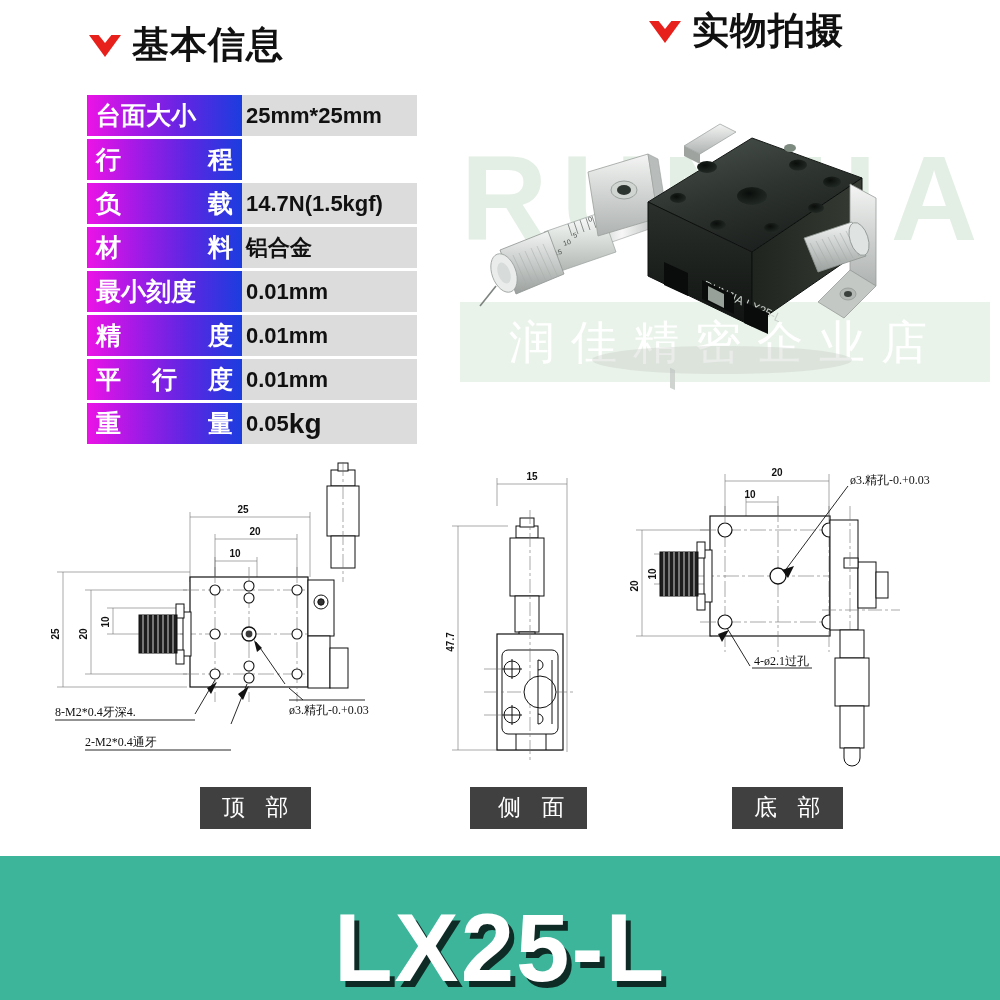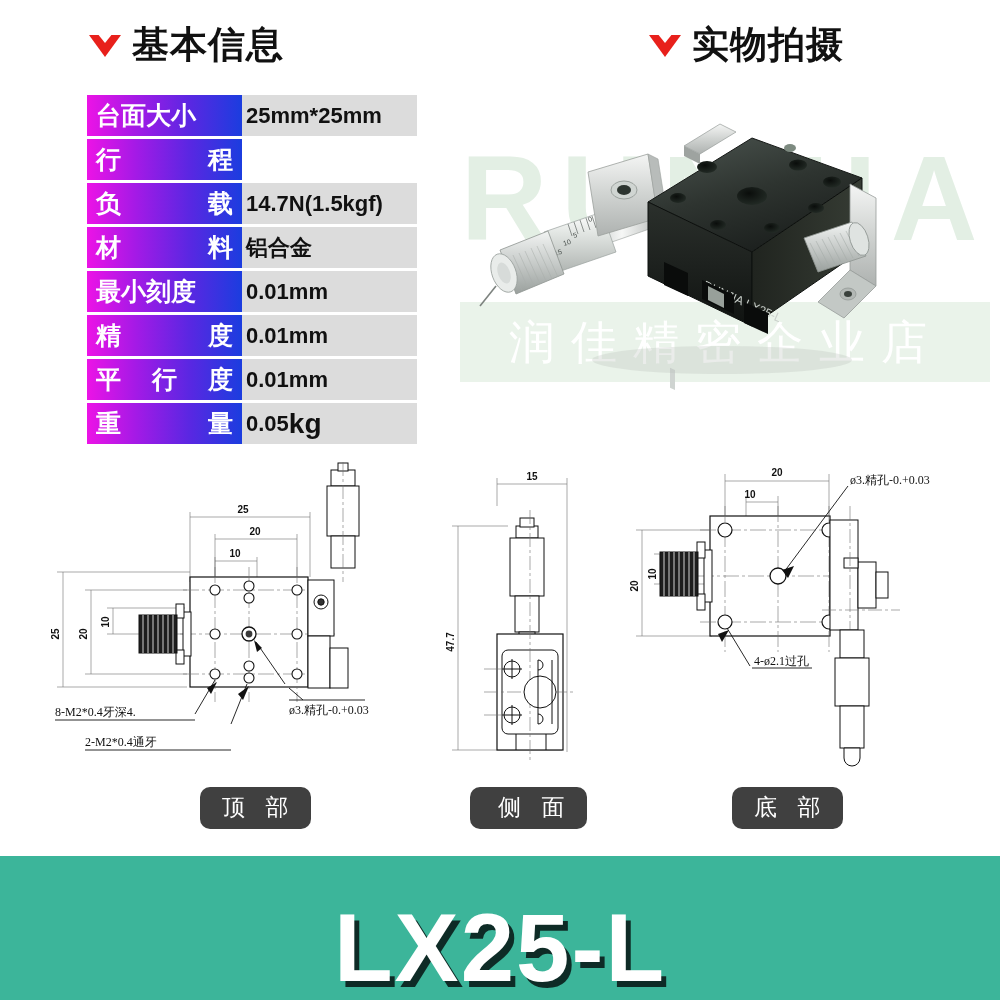--- a/index.html
+++ b/index.html
@@ -12,21 +12,21 @@
   #page { position: relative; width: 857px; height: 1000px; background: #fff; }
 
   
   .sec-head { position: absolute; display: flex; align-items: center; gap: 10px; }
   .sec-head .vicon { width: 34px; height: 26px; flex: 0 0 auto; }
   .sec-head .vtxt {
     font-size: 37px; font-weight: bold; color: #111; letter-spacing: 1px;
     line-height: 1; white-space: nowrap;
   }
   #head-basic { left: 88px; top: 26px; }
-  #head-photo { left: 648px; top: 26px; }
+  #head-photo { left: 648px; top: 12px; }
 
   
   #spec-table { position: absolute; left: 87px; top: 95px; width: 330px; }
   .spec-row { display: flex; height: 41px; margin-bottom: 3px; }
   .spec-label {
     width: 155px; flex: 0 0 155px;
     background: linear-gradient(90deg, #ec13e6 0%, #a31ae6 32%, #5a27e2 66%, #1b3ddf 100%);
     color: #fff; font-size: 25px; font-weight: bold;
     display: flex; align-items: center; justify-content: space-between;
     padding: 0 9px; letter-spacing: 0;
@@ -62,21 +62,21 @@
     line-height: 72px; user-select: none; font-weight: 400;
   }
   #photo svg { position: absolute; left: 0; top: 0; }
 
   
   #drawings { position: absolute; left: 0px; top: 462px; width: 1000px; height: 390px; }
   .dwg { position: absolute; }
   .view-label {
     position: absolute; background: #404040; color: #fff;
     font-size: 23px; letter-spacing: 7px; text-align: center;
-    padding: 5px 16px 6px 22px; white-space: nowrap; border-radius: 10px;
+    padding: 5px 16px 6px 22px; white-space: nowrap;
   }
   .dimtxt-b { font-family: "Liberation Sans", sans-serif; font-size: 10px; font-weight: bold; fill: #111; }
   .anntxt { font-family: "Liberation Serif", "DejaVu Serif", serif; font-size: 12px; fill: #111; }
 
   
   #banner {
     position: absolute; left: 0; top: 856px; width: 1000px; height: 144px;
     background: #3cb59a; display: flex; align-items: center; justify-content: center;
   }
   #banner .model {

